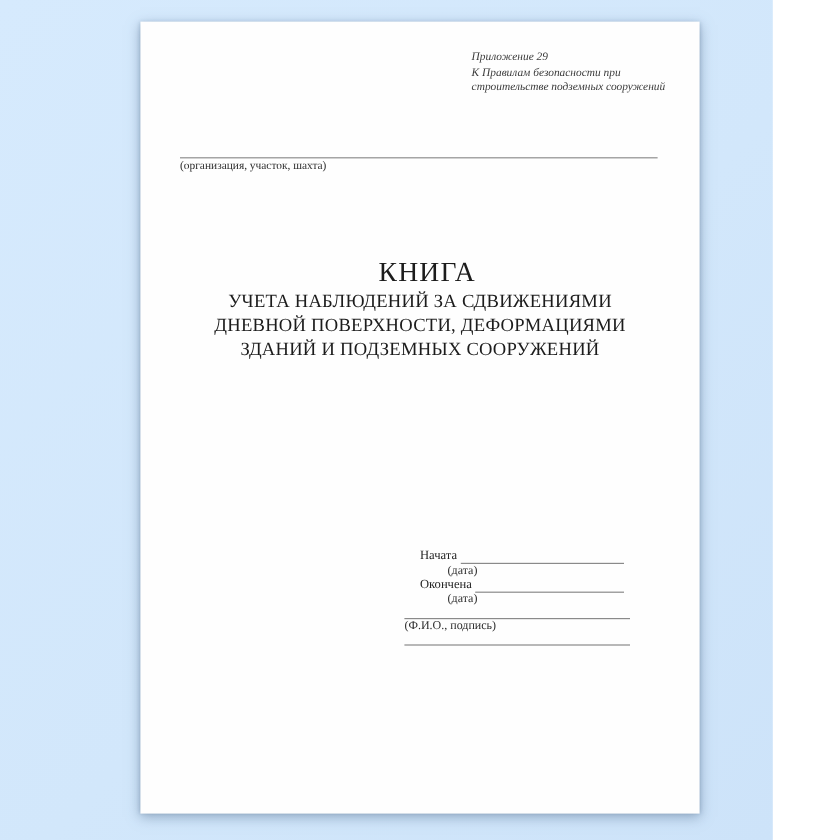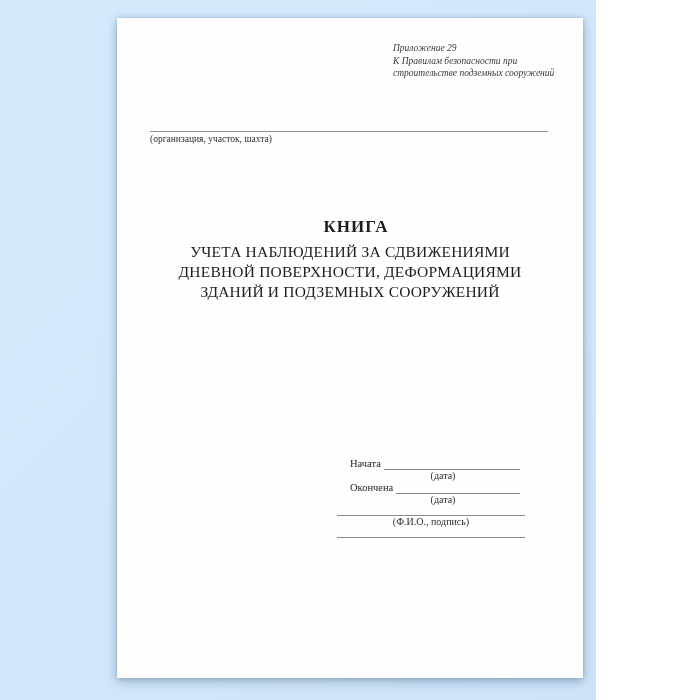--- a/index.html
+++ b/index.html
@@ -4,21 +4,21 @@
 <style>
   html, body {
     margin: 0;
     padding: 0;
     width: 700px;
     height: 700px;
     font-family: "Liberation Serif", "DejaVu Serif", serif;
   }
   .stage {
     position: relative;
-    width: 596px;
+    width: 644px;
     height: 700px;
     background: linear-gradient(135deg, #d6eafd 0%, #d2e7fb 55%, #cde3f9 100%);
     overflow: hidden;
   }
   .paper {
     position: absolute;
     left: 117px;
     top: 18px;
     width: 466px;
     height: 660px;
@@ -53,22 +53,22 @@
   }
   .title-block {
     position: absolute;
     left: 0;
     top: 196px;
     width: 100%;
     text-align: center;
     color: #1c1c1c;
   }
   .book-title {
-    font-size: 17px;
-    font-weight: bold;
+    font-size: 23px;
+    font-weight: normal;
     letter-spacing: 1px;
     line-height: 26px;
     margin-left: 12px;
   }
   .book-subtitle {
     margin-top: 2px;
     font-size: 15.5px;
     font-weight: normal;
     line-height: 20px;
     letter-spacing: 0.2px;
@@ -95,21 +95,20 @@
   }
   .frow .blank {
     flex: 1;
     border-bottom: 1px solid #8a8a8a;
     margin-left: 3px;
     height: 12px;
   }
   .cap {
     height: 12px;
     line-height: 12px;
-    text-align: center;
     font-size: 10px;
     color: #2e2e2e;
   }
   .cap.indent {
     margin-left: 36px;
     margin-right: 12px;
   }
   .fullline {
     height: 9px;
     border-bottom: 1px solid #8a8a8a;

